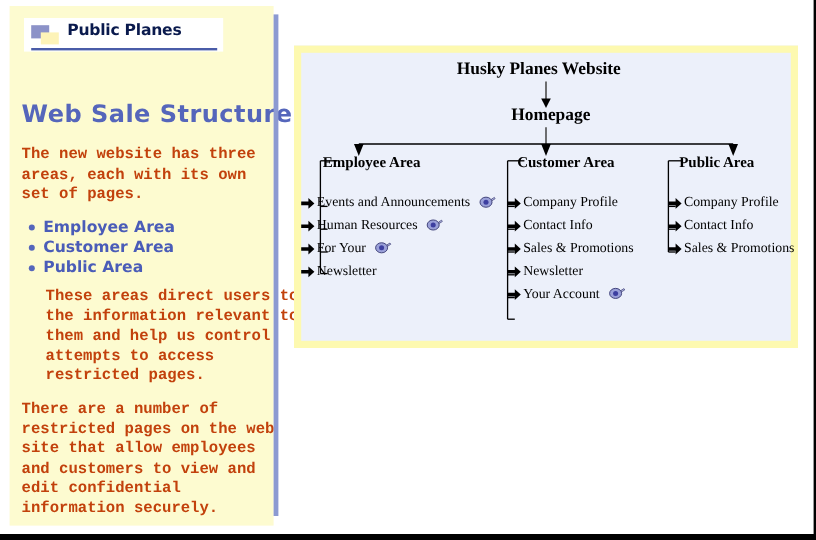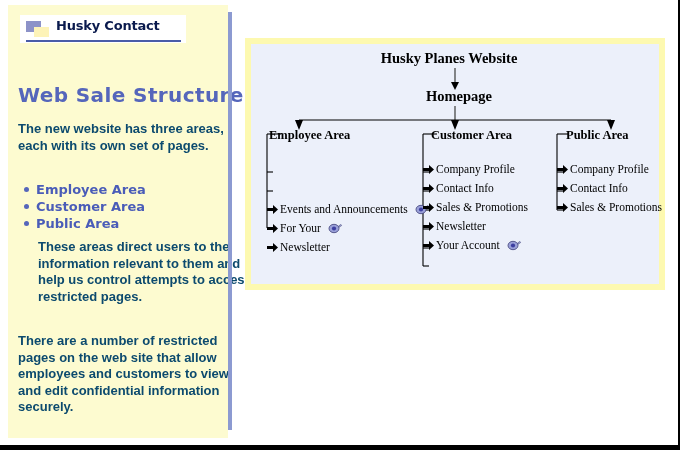--- a/index.html
+++ b/index.html
@@ -52,22 +52,22 @@
   
   #headline{
     position:absolute;left:10px;top:78px;width:215px;
     font-family:"DejaVu Sans", sans-serif;
     font-size:20px;font-weight:bold;color:#5566bb;
     letter-spacing:0.4px;white-space:nowrap;
   }
 
   .para{
     position:absolute;left:10px;width:215px;
-    font-family:Liberation Sans, sans-serif;
-    font-size:13px;line-height:16.5px;color:#0c4a6e;font-weight:bold;
+    font-family:Liberation Mono, monospace;
+    font-size:13px;line-height:16.5px;color:#c2410c;font-weight:bold;
   }
   #para1{top:116px;}
   #para2{top:234px;margin-left:20px;}
   #para3{top:328px;}
 
   #bullets{position:absolute;left:14px;top:176px;width:210px;}
   .bullet-li{
     position:relative;
     font-family:"DejaVu Sans", sans-serif;
     font-size:13px;line-height:17px;color:#4a5cb8;font-weight:bold;
@@ -99,21 +99,21 @@
   .dg-area{
     position:absolute;
     font-family:"Liberation Serif", serif;
     font-size:12.5px;font-weight:bold;color:#000000;white-space:nowrap;
   }
   #area-emp{left:18px;top:84px;}
   #area-cus{left:180px;top:84px;}
   #area-pub{left:315px;top:84px;}
 
   .col{position:absolute;top:116px;}
-  #col-emp{left:16px;margin-top:40px;}
+  #col-emp{left:0;}
   #col-cus{left:172px;}
   #col-pub{left:306px;}
 
   .leaf{
     position:relative;height:19px;
     font-family:"Liberation Serif", serif;
     font-size:11.5px;color:#000000;white-space:nowrap;
     padding-left:13px;line-height:19px;
   }
   .leaf .arrow{
@@ -132,21 +132,21 @@
 <div id="page">
 
   <div id="sidebar">
     <div id="sidebar-inner">
 
       <div id="logo-box">
         <div id="logo-mark">
           <div id="logo-sq-blue"></div>
           <div id="logo-sq-yellow"></div>
         </div>
-        <div id="logo-text">Husky Contact</div>
+        <div id="logo-text">Public Planes</div>
         <div id="logo-underline"></div>
       </div>
 
       <div id="headline">Web Sale Structure</div>
 
       <div class="para" id="para1">The new website has three areas, each with its own set of pages.</div>
 
       <div id="bullets">
         <div class="bullet-li">Employee Area</div>
         <div class="bullet-li">Customer Area</div>
@@ -226,20 +226,35 @@
               <path d="M10.5 4 L13 2.5 L13.6 3.6 L11 5.2 Z" fill="#b9bde6" stroke="#3d3f77" stroke-width="0.6"></path>
             </svg>
           </span>
         </div>
         <div class="leaf">
           <span class="arrow">
             <svg width="11" height="9">
                 <polygon points="0,3 6,3 6,0 11,4.5 6,9 6,6 0,6" fill="#000"></polygon>
               </svg>
           </span>
+          <span>Human Resources</span>
+          <span class="lock">
+            <svg width="14" height="12" viewBox="0 0 14 12">
+              <ellipse cx="6" cy="6.5" rx="5" ry="4.2" fill="#9aa0d8" stroke="#3d3f77" stroke-width="0.8"></ellipse>
+              <ellipse cx="6" cy="6.5" rx="2.1" ry="2.1" fill="#3d3fa0"></ellipse>
+              <path d="M10.5 4 L13 2.5 L13.6 3.6 L11 5.2 Z" fill="#b9bde6" stroke="#3d3f77" stroke-width="0.6"></path>
+            </svg>
+          </span>
+        </div>
+        <div class="leaf">
+          <span class="arrow">
+            <svg width="11" height="9">
+                <polygon points="0,3 6,3 6,0 11,4.5 6,9 6,6 0,6" fill="#000"></polygon>
+              </svg>
+          </span>
           <span>For Your</span>
           <span class="lock">
             <svg width="14" height="12" viewBox="0 0 14 12">
               <ellipse cx="6" cy="6.5" rx="5" ry="4.2" fill="#9aa0d8" stroke="#3d3f77" stroke-width="0.8"></ellipse>
               <ellipse cx="6" cy="6.5" rx="2.1" ry="2.1" fill="#3d3fa0"></ellipse>
               <path d="M10.5 4 L13 2.5 L13.6 3.6 L11 5.2 Z" fill="#b9bde6" stroke="#3d3f77" stroke-width="0.6"></path>
             </svg>
           </span>
         </div>
         <div class="leaf">

